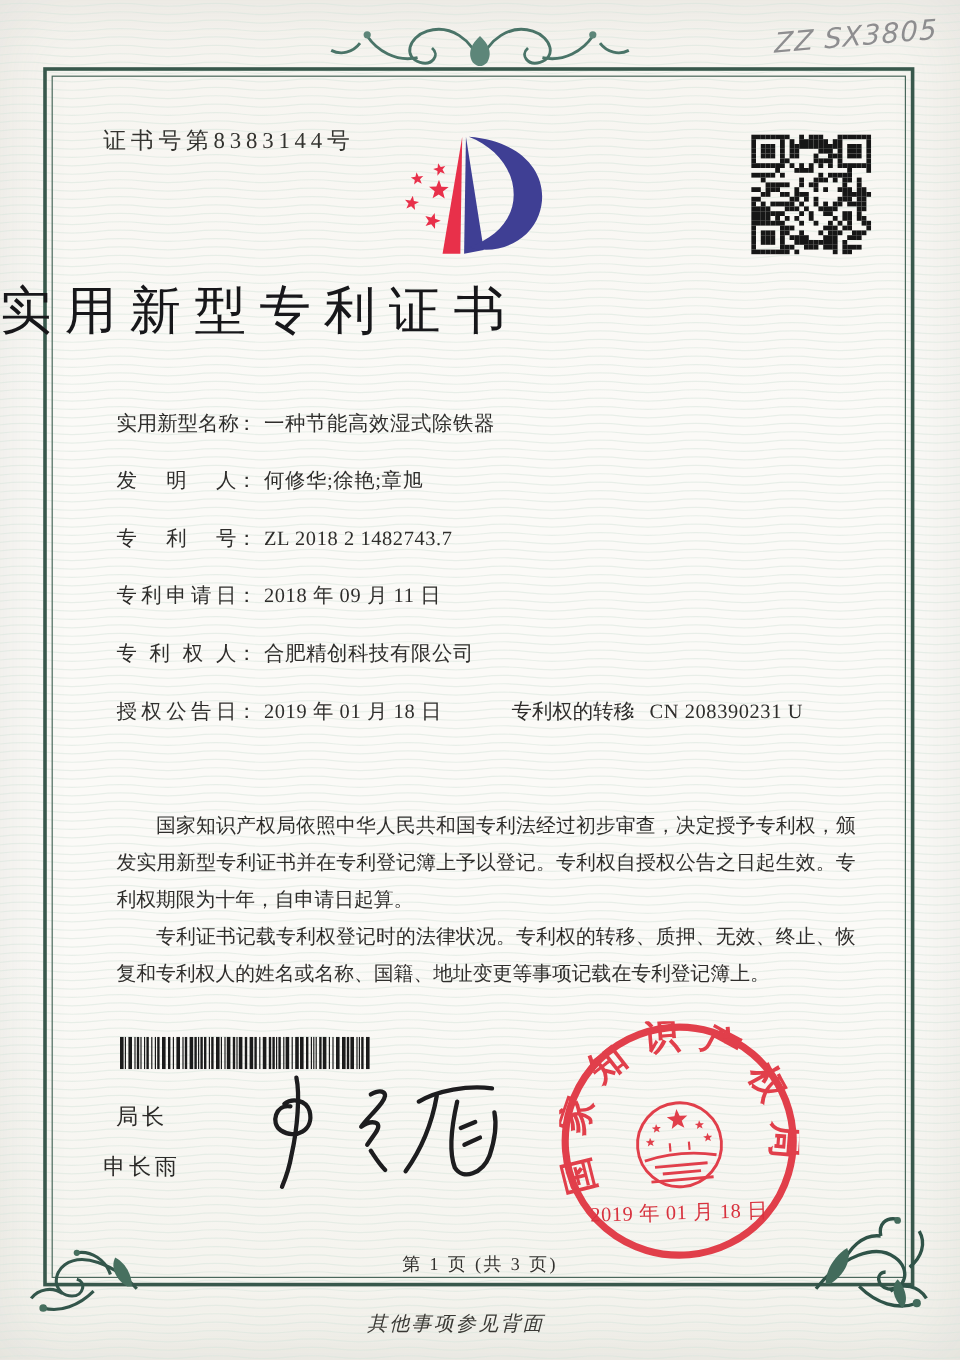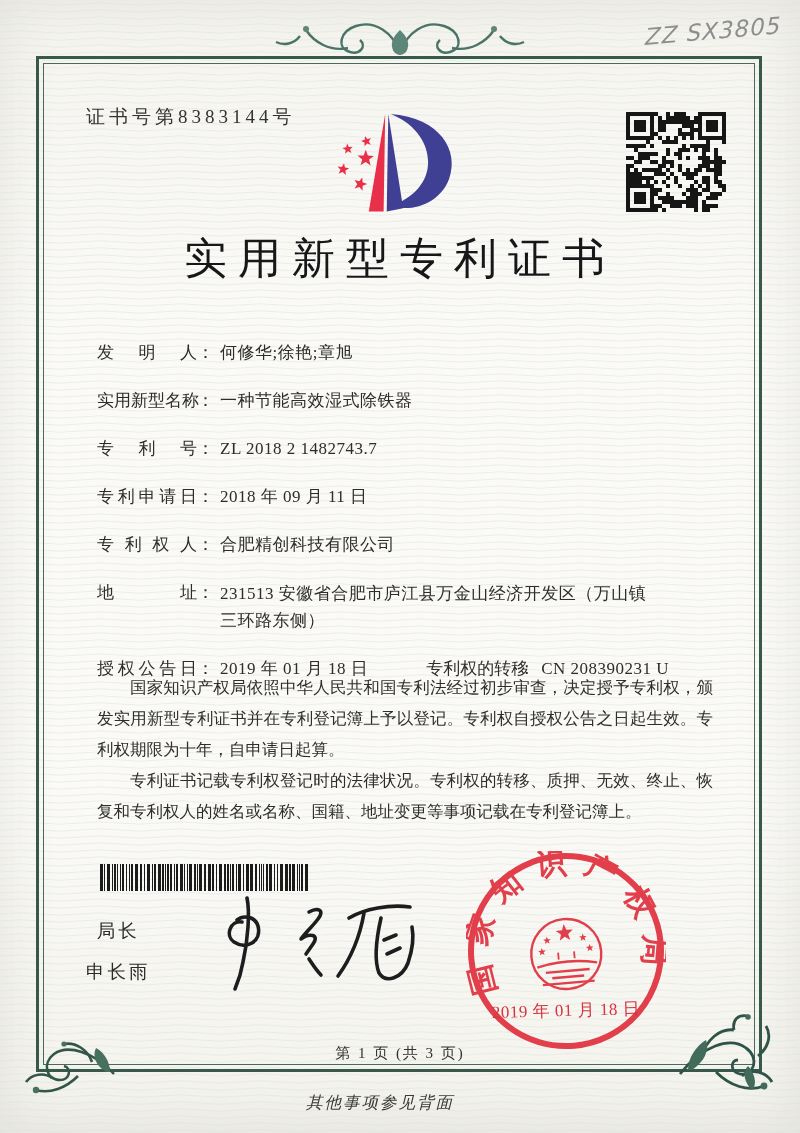--- a/index.html
+++ b/index.html
@@ -33,21 +33,21 @@
   }
   
   #cert-number{
     position:absolute;left:86px;top:104px;z-index:2;
     font-size:19px;color:#33332f;letter-spacing:4px;
   }
   #logo{position:absolute;left:322px;top:110px;z-index:2;}
   #qr{position:absolute;left:626px;top:112px;z-index:2;}
   #doc-title{
     position:absolute;left:0;top:230px;width:800px;z-index:2;
-    text-align:center;font-size:43px;color:#17171a;
+    font-size:43px;color:#17171a;
     letter-spacing:11px;font-weight:500;
   }
   
   #fields{position:absolute;left:97px;top:340px;width:630px;z-index:2;}
   .frow{margin-bottom:22px;font-size:17px;color:#2e2d2b;line-height:26px;white-space:nowrap;}
   .flabel{
     display:inline-block;width:100px;text-align:justify;text-align-last:justify;
     vertical-align:top;
   }
   .fcolon{display:inline-block;vertical-align:top;margin-right:6px;}
@@ -490,36 +490,33 @@
       <rect x="36" y="96" width="4" height="4" fill="#161616"></rect>
       <rect x="68" y="96" width="4" height="4" fill="#161616"></rect>
       <rect x="76" y="96" width="4" height="4" fill="#161616"></rect>
       <rect x="80" y="96" width="4" height="4" fill="#161616"></rect>
     </svg>
 
   <div id="doc-title">实用新型专利证书</div>
 
   <div id="fields">
     <div class="frow">
-      <span class="flabel">发明人</span><span class="fcolon">：</span><span class="fvalue">何修华;徐艳;章旭</span>
+      <span class="flabel">实用新型名称</span><span class="fcolon">：</span><span class="fvalue">一种节能高效湿式除铁器</span>
     </div>
     <div class="frow">
-      <span class="flabel">实用新型名称</span><span class="fcolon">：</span><span class="fvalue">一种节能高效湿式除铁器</span>
+      <span class="flabel">发明人</span><span class="fcolon">：</span><span class="fvalue">何修华;徐艳;章旭</span>
     </div>
     <div class="frow">
       <span class="flabel">专利号</span><span class="fcolon">：</span><span class="fvalue">ZL 2018 2 1482743.7</span>
     </div>
     <div class="frow">
       <span class="flabel">专利申请日</span><span class="fcolon">：</span><span class="fvalue">2018 年 09 月 11 日</span>
     </div>
     <div class="frow">
       <span class="flabel">专利权人</span><span class="fcolon">：</span><span class="fvalue">合肥精创科技有限公司</span>
-    </div>
-    <div class="frow">
-      <span class="flabel">地址</span><span class="fcolon">：</span><span class="fvalue addr">231513 安徽省合肥市庐江县万金山经济开发区（万山镇三环路东侧）</span>
     </div>
     <div class="frow">
       <span class="flabel">授权公告日</span><span class="fcolon">：</span><span class="fvalue">2019 年 01 月 18 日</span><span class="fgroup2"><span class="flabel2">专利权的转移</span><span class="fcolon">：</span><span class="fvalue">CN 208390231 U</span></span>
     </div>
   </div>
 
   <div id="body-text">
     <p>国家知识产权局依照中华人民共和国专利法经过初步审查，决定授予专利权，颁发实用新型专利证书并在专利登记簿上予以登记。专利权自授权公告之日起生效。专利权期限为十年，自申请日起算。</p>
     <p>专利证书记载专利权登记时的法律状况。专利权的转移、质押、无效、终止、恢复和专利权人的姓名或名称、国籍、地址变更等事项记载在专利登记簿上。</p>
   </div>

